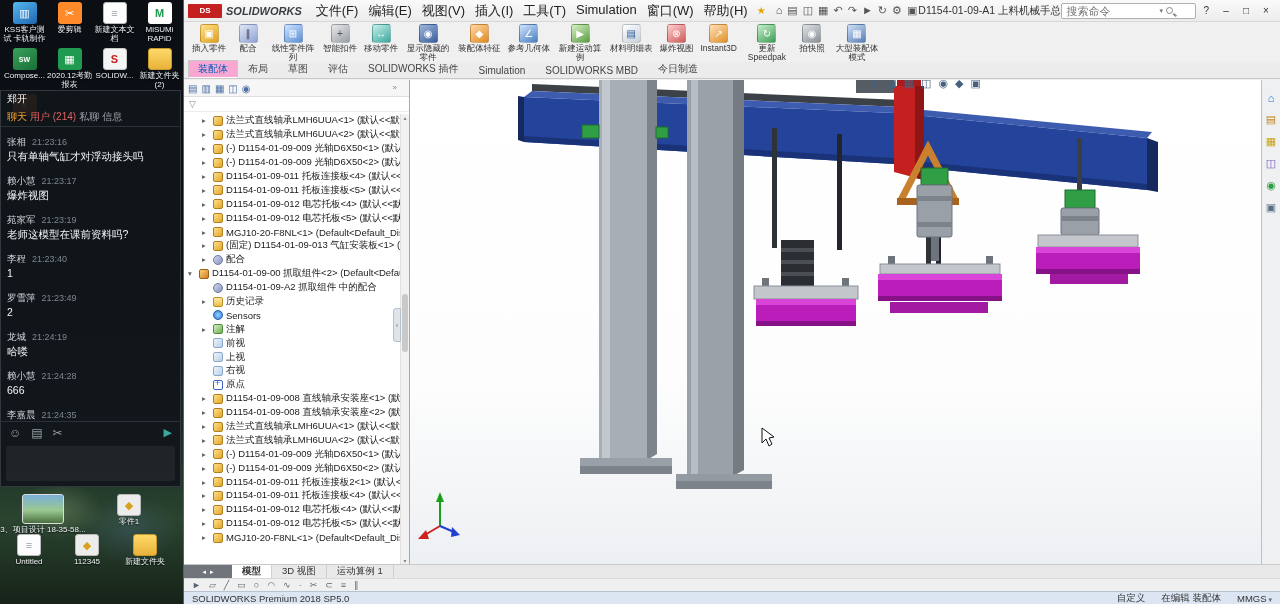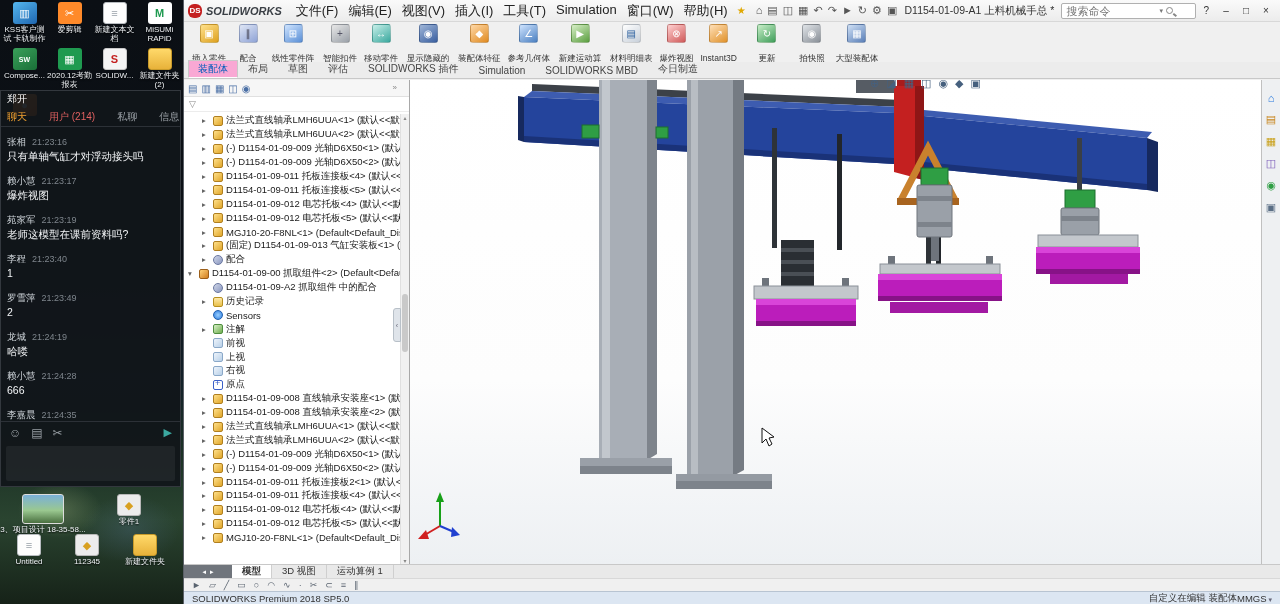--- a/index.html
+++ b/index.html
@@ -26,42 +26,42 @@
   [data-dicon="orange-app"]{background:linear-gradient(145deg,#ffa03a,#f06a10)}[data-dicon="orange-app"]::before{content:"●"}
   [data-dicon="photo"]{width:42px;height:30px;border:1px solid #ddd;background:linear-gradient(180deg,#7ab0d8 0%,#9ac890 55%,#4a7040 100%)}
   [data-dicon="sw-part"]{background:#ececec;border:1px solid #b8b8b8;color:#d8a020}[data-dicon="sw-part"]::before{content:"◆"}
   .dbottom{position:absolute;left:0;top:494px;width:181px;display:flex;flex-wrap:wrap;z-index:2}
   .dbottom .dicon{width:86px}
   .dbottom .dicon.small{width:58px}
 
   
   .chat{position:absolute;left:0;top:90px;width:181px;height:397px;background:rgba(17,21,26,.93);border:1px solid #33383e;z-index:5;display:flex;flex-direction:column;color:#eee}
   .chat-head{height:16px;line-height:16px;padding:0 6px;font-size:10px;color:#fff}
-  .chat-tabs{height:20px;display:flex;align-items:center;gap:22px;padding:0 6px;border-bottom:1px solid #2c3137;font-size:10px}
+  .chat-tabs{height:20px;display:flex;align-items:center;gap:3px;padding:0 6px;border-bottom:1px solid #2c3137;font-size:10px}
   .ctab{color:#9aa0a6;cursor:pointer;white-space:nowrap}
   .ctab[data-active="true"]{color:#f0a030}
   .ctab[data-tone="alert"]{color:#e06060}
   .chat-msgs{height:294px;padding:4px 6px;overflow:hidden}
   .cmsg{margin-bottom:7px}
   .cname{font-size:9.5px;color:#cdd3d8;margin-right:6px}
   .ctime{font-size:9px;color:#7e858c}
   .ctext{font-size:10.5px;color:#f3f5f7;line-height:13px;margin-top:1px;word-break:break-all}
   .chat-toolbar{height:22px;display:flex;align-items:center;gap:10px;padding:0 8px;border-top:1px solid #2c3137}
   .cticon{color:#9aa0a6;font-size:12px;cursor:pointer}
   [data-icon="emoji"]::before{content:"☺"}
   [data-icon="image"]::before{content:"▤"}
   [data-icon="scissors"]::before{content:"✂"}
   .csend{margin-left:auto;color:#3ba8a0;font-size:11px;cursor:pointer}
   [data-icon="send"]::before{content:"▶"}
   .chat-input{flex:1;margin:3px 5px 5px;background:rgba(255,255,255,.06);border-radius:2px}
 
   
   .sw{position:absolute;left:183px;top:0;width:1097px;height:604px;background:#f0f0f0;border-left:1px solid #5a5f66}
   .tbar{position:absolute;left:0;top:0;width:100%;height:22px;display:flex;align-items:center;gap:1px;padding:0 4px;background:linear-gradient(#fafafa,#ececec);border-bottom:1px solid #d8d8d8}
-  .logo-mark{width:14px;height:14px;background:#c42020;color:#fff;font-size:8px;font-weight:bold;display:flex;align-items:center;justify-content:center;border-radius:6px;margin-right:3px}
+  .logo-mark{width:34px;height:14px;background:#c42020;color:#fff;font-size:8px;font-weight:bold;display:flex;align-items:center;justify-content:center;border-radius:1px;margin-right:3px}
   .brand{font-size:11px;font-weight:bold;font-style:italic;color:#3a3f45;margin-right:8px}
   .menus{display:flex}
   .menu-item{font-size:13px;color:#222;padding:0 5px;cursor:pointer;white-space:nowrap}
   .pinstar{color:#e0a800;font-size:10px;margin:0 3px}
   .qat{display:flex;gap:5px;margin-left:6px}
   .qicon{font-size:11px;color:#555;cursor:pointer}
   [data-icon="home"]::before{content:"⌂"}[data-icon="open"]::before{content:"▤"}[data-icon="save"]::before{content:"◫"}
   [data-icon="print"]::before{content:"▦"}[data-icon="undo"]::before{content:"↶"}[data-icon="redo"]::before{content:"↷"}
   [data-icon="select-arrow"]::before{content:"►"}[data-icon="rebuild"]::before{content:"↻"}[data-icon="options"]::before{content:"⚙"}
   [data-icon="display"]::before{content:"▣"}
@@ -72,21 +72,21 @@
   .mag::after{content:"";position:absolute;left:6px;top:6px;width:4px;height:1.5px;background:#888;transform:rotate(40deg)}
   .chev{font-size:7px;color:#777}
   .helpbtn{font-size:10px;color:#333;margin:0 6px;cursor:pointer}
   .wctl{display:flex}
   .wbtn{width:20px;text-align:center;font-size:10px;color:#333;cursor:pointer}
   [data-icon="minimize"]::before{content:"–"}[data-icon="maximize"]::before{content:"□"}[data-icon="close"]::before{content:"×"}
 
   .ribbon{position:absolute;left:0;top:22px;width:100%;height:40px;display:flex;align-items:flex-start;gap:3px;padding:1px 6px;background:#f0f0f0}
   .rbtn{display:flex;flex-direction:column;align-items:center;max-width:52px;min-width:34px;cursor:pointer;border-radius:2px;padding:1px 2px}
   .r-ico{width:19px;height:19px;border-radius:3px;display:flex;align-items:center;justify-content:center;font-size:10px;color:#fff;border:1px solid rgba(0,0,0,.15)}
-  .r-label{font-size:8.5px;line-height:9px;color:#333;text-align:center;max-width:46px;max-height:18px;overflow:hidden;margin-top:11px}
+  .r-label{font-size:8.5px;line-height:9px;color:#333;text-align:center;max-width:46px;max-height:18px;overflow:hidden;margin-top:1px}
   [data-ricon="insert-component"]{background:linear-gradient(145deg,#ffe18c,#dea11f)}[data-ricon="insert-component"]::before{content:"▣"}
   [data-ricon="mate"]{background:linear-gradient(145deg,#dfe6f5,#8fa3d6);color:#445}[data-ricon="mate"]::before{content:"∥"}
   [data-ricon="linear-pattern"]{background:linear-gradient(145deg,#cfe4ff,#5a8fd6)}[data-ricon="linear-pattern"]::before{content:"⊞"}
   [data-ricon="smart-fasteners"]{background:linear-gradient(145deg,#e8e8e8,#9aa0a8);color:#556}[data-ricon="smart-fasteners"]::before{content:"+"}
   [data-ricon="move-component"]{background:linear-gradient(145deg,#c8f0ea,#3aa89e)}[data-ricon="move-component"]::before{content:"↔"}
   [data-ricon="show-hidden"]{background:linear-gradient(145deg,#9fb6d8,#3a5fa0)}[data-ricon="show-hidden"]::before{content:"◉"}
   [data-ricon="assembly-features"]{background:linear-gradient(145deg,#ffd9a8,#e08a20)}[data-ricon="assembly-features"]::before{content:"◆"}
   [data-ricon="reference-geometry"]{background:linear-gradient(145deg,#cfe4ff,#4a7fc0)}[data-ricon="reference-geometry"]::before{content:"∠"}
   [data-ricon="motion-study"]{background:linear-gradient(145deg,#d8f0c8,#5a9e3f)}[data-ricon="motion-study"]::before{content:"▶"}
   [data-ricon="bom"]{background:linear-gradient(145deg,#ffffff,#c8d0da);color:#2a5f9e}[data-ricon="bom"]::before{content:"▤"}
@@ -153,21 +153,21 @@
   .btabs{position:absolute;left:0;top:564px;width:100%;height:14px;background:#e9e9e9;border-top:1px solid #c8c8c8;display:flex;align-items:stretch;font-size:9.5px}
   .btab-scroll{width:48px;background:#70757c;color:#fff;font-size:7px;display:flex;align-items:center;justify-content:center;gap:4px;cursor:pointer}
   .btab{padding:0 10px;display:flex;align-items:center;color:#333;border-right:1px solid #cfcfcf;cursor:pointer;white-space:nowrap}
   .btab[data-active="true"]{background:#fff;font-weight:bold}
   .sketchbar{position:absolute;left:0;top:578px;width:100%;height:13px;background:#f0f0f0;border-top:1px solid #d8d8d8;display:flex;align-items:center;gap:8px;padding:0 8px}
   .skicon{font-size:9px;color:#5a6470;cursor:pointer}
   [data-icon="select"]::before{content:"►"}[data-icon="sketch"]::before{content:"▱"}[data-icon="line"]::before{content:"╱"}
   [data-icon="rect"]::before{content:"▭"}[data-icon="circle"]::before{content:"○"}[data-icon="arc"]::before{content:"◠"}
   [data-icon="spline"]::before{content:"∿"}[data-icon="point"]::before{content:"·"}[data-icon="trim"]::before{content:"✂"}
   [data-icon="convert"]::before{content:"⊂"}[data-icon="offset"]::before{content:"≡"}[data-icon="mirror"]::before{content:"∥"}
-  .statusbar{position:absolute;left:0;top:591px;width:100%;height:13px;background:#dce6f2;border-top:1px solid #b8c4d2;display:flex;align-items:center;font-size:9.5px;color:#333;padding:0 8px;}
+  .statusbar{position:absolute;left:0;top:591px;width:100%;height:13px;background:#dce6f2;border-top:1px solid #b8c4d2;display:flex;align-items:center;font-size:9.5px;color:#333;padding:0 8px;gap:16px}
   .st-left{margin-right:auto}
   .st-units::after{content:" ▾";font-size:7px;color:#667}
 </style>
 </head>
 <body>
 
 <div class="screen">
 
   <div class="desktop">
     <div class="dgrid">

